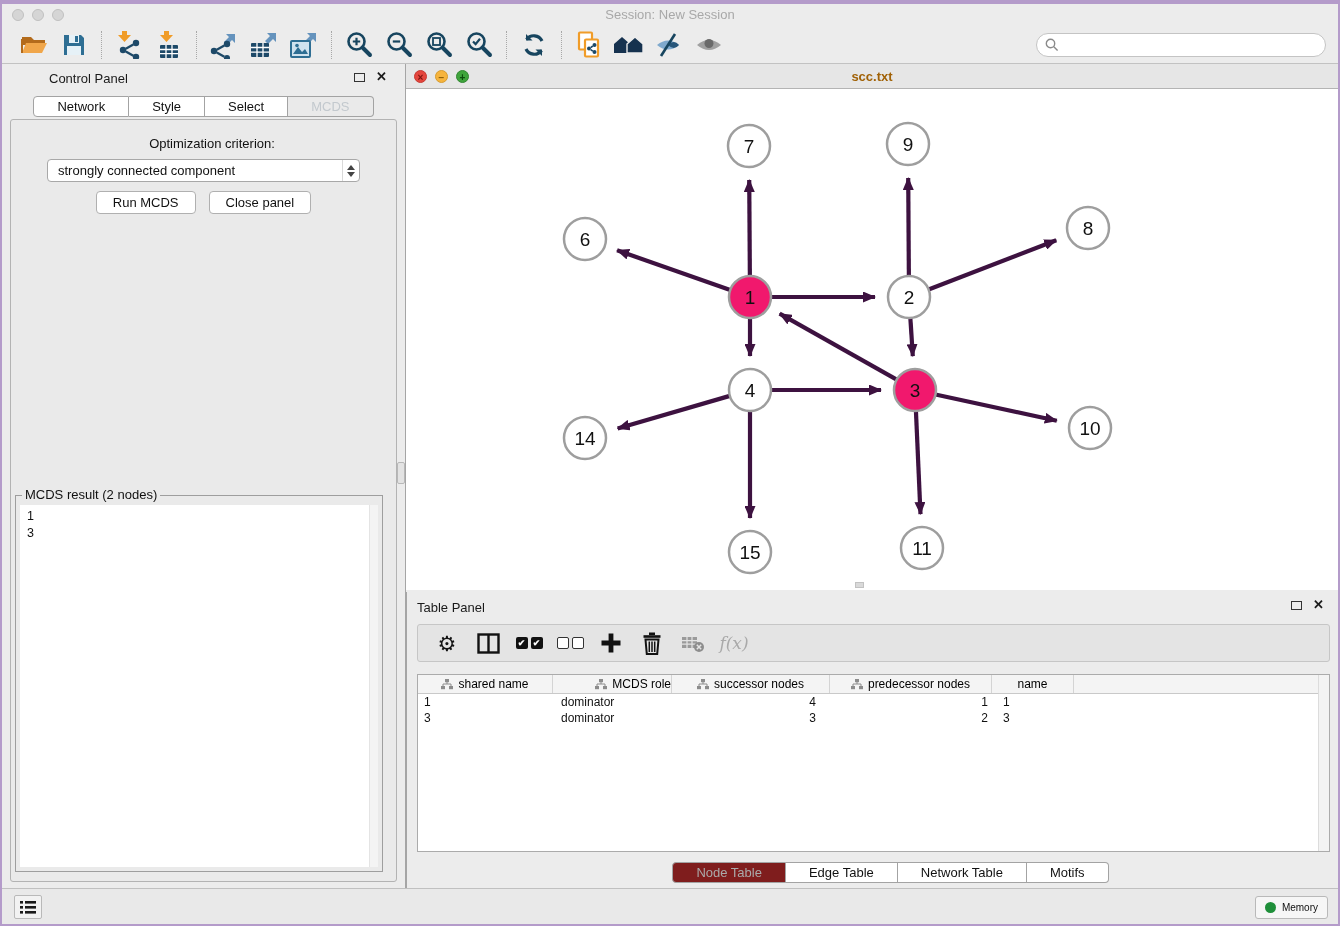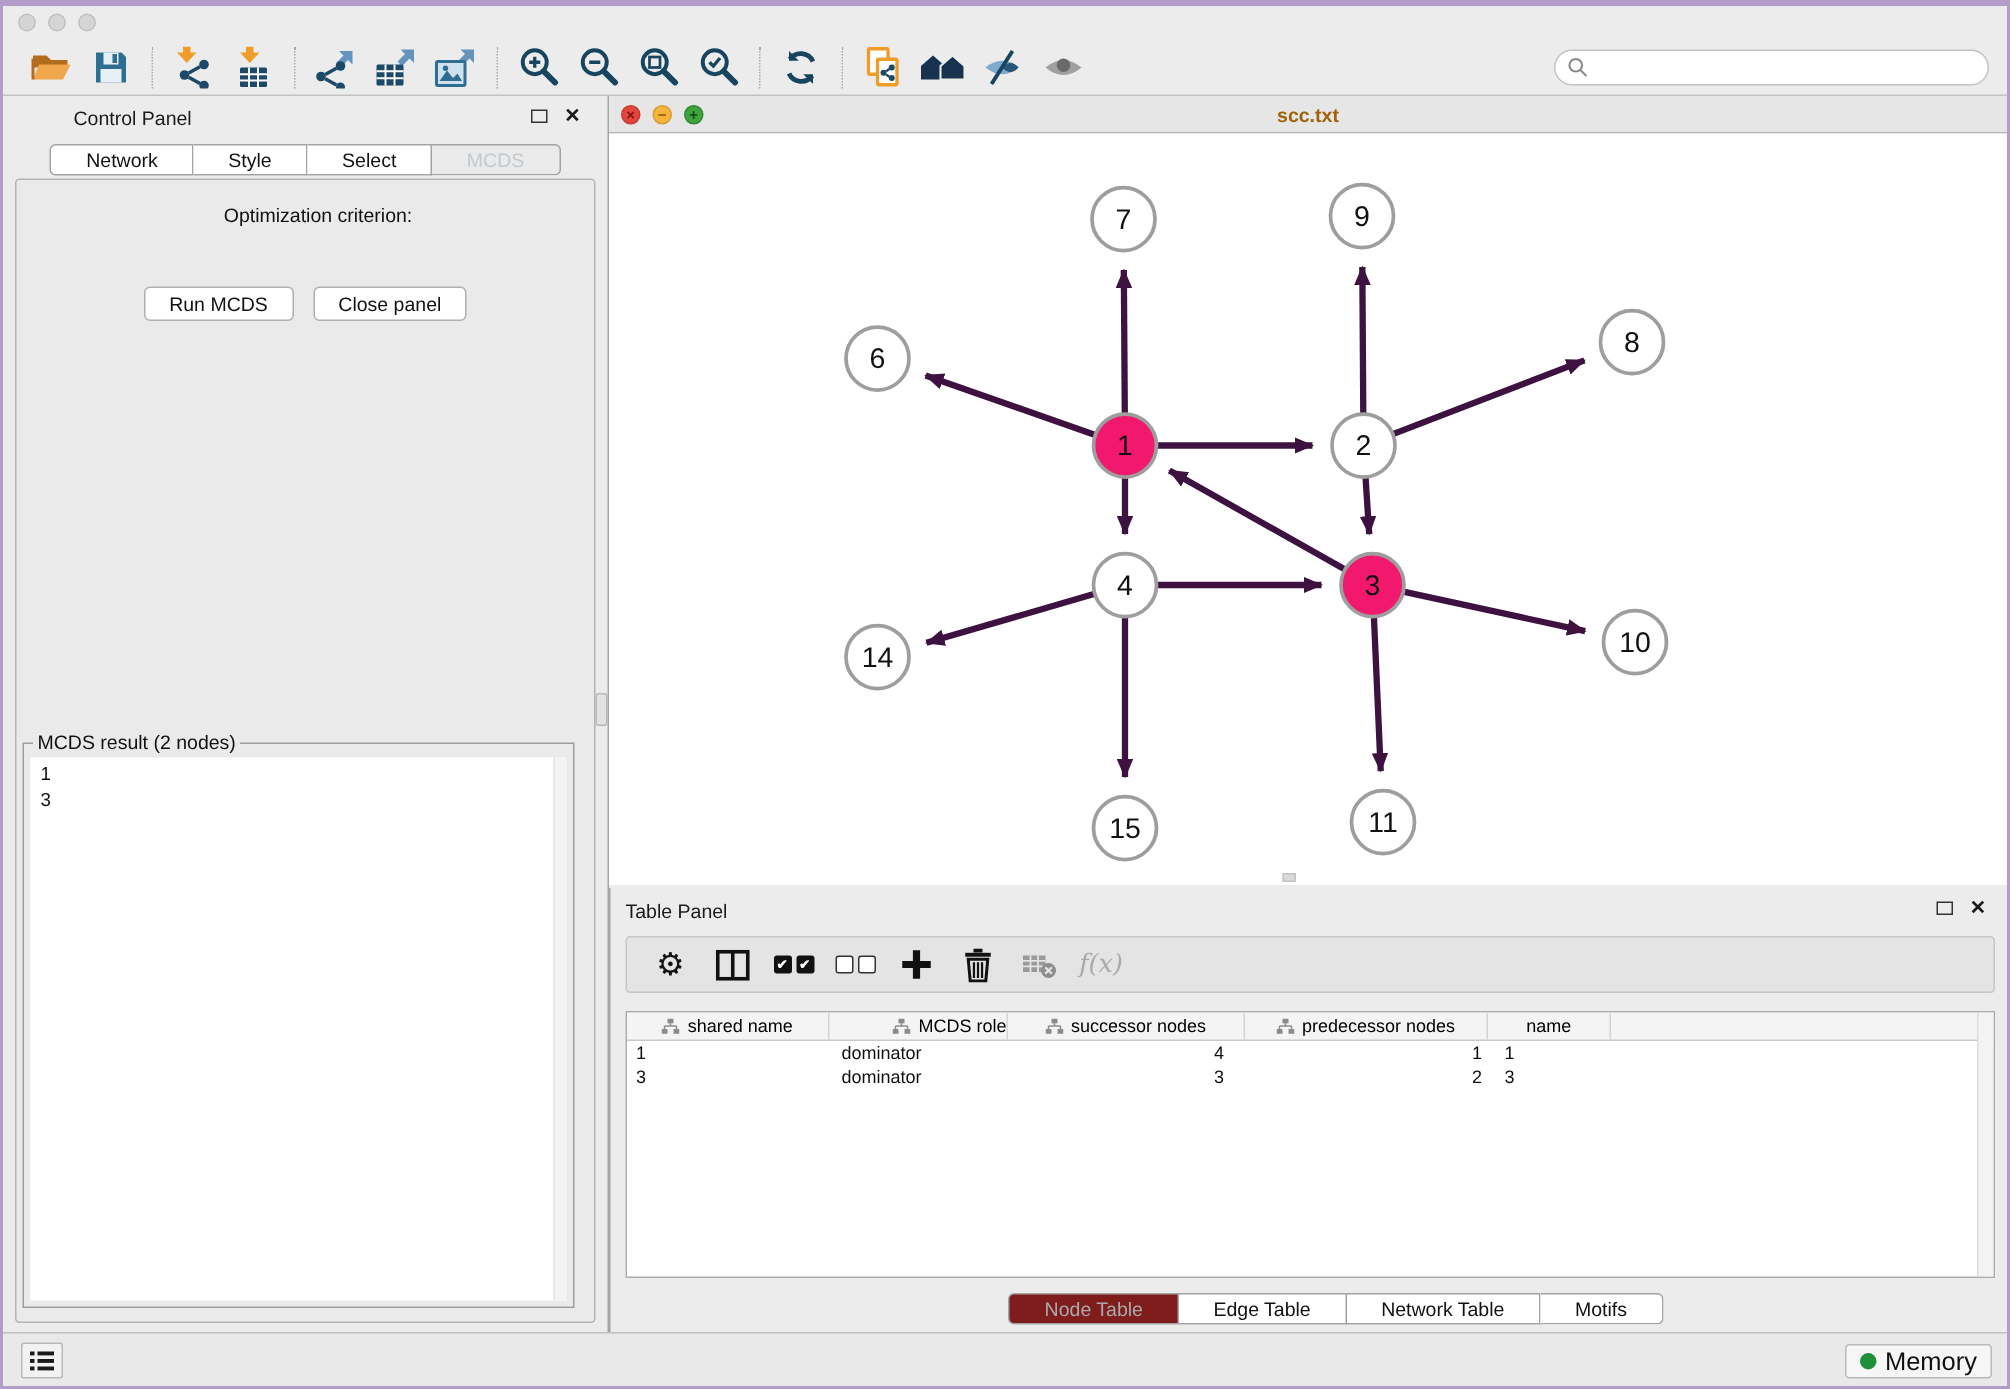--- a/index.html
+++ b/index.html
@@ -112,35 +112,36 @@
   .tab.sel-dim{background:#7f1d1d;color:#aaaaaa;margin-left:36px;}
 
   
   .statusbar{position:absolute;left:2px;right:2px;bottom:2px;height:36px;background:#e9e9e9;
        border-top:1px solid #c0c0c0;}
   .list-btn{position:absolute;left:12px;top:6px;width:28px;height:24px;background:#f2f2f2;
        border:1px solid #b9b9b9;border-radius:2px;display:flex;align-items:center;justify-content:center;}
   .memory-btn{position:absolute;right:10px;top:7px;height:23px;background:#f6f6f6;
        border:1px solid #b9b9b9;border-radius:3px;display:flex;align-items:center;gap:6px;padding:0 9px;}
   .memory-dot{width:11px;height:11px;border-radius:50%;background:#1f8f3a;}
-  .memory-label{font-size:17px;color:#111;}
+  .memory-label{font-size:10px;color:#111;}
 </style>
 </head>
 <body>
 
 <div class="app">
   <div class="frame-top"></div>
   <div class="frame-left"></div>
   <div class="frame-right"></div>
   <div class="frame-bottom"></div>
 
   <div class="titlebar">
     <span class="tl-dot" style="left:10px"></span>
     <span class="tl-dot" style="left:30px"></span>
     <span class="tl-dot" style="left:50px"></span>
+    <div class="title">Session: New Session</div>
   </div>
 
   <div class="toolbar">
     <div class="tbtn">
       <svg width="28" height="24" viewBox="0 0 28 24">
         <path d="M2,4 h9 l3,3 h11 v5 H2 z" fill="#b36b1c"></path>
         <path d="M2,20 L6,10 h21 l-5,10 z" fill="#f0a64a"></path>
         <path d="M2,20 V6" stroke="#b36b1c" stroke-width="2"></path>
       </svg>
     </div>
@@ -278,20 +279,27 @@
       <span class="panel-close" style="right:18px">✕</span>
     </div>
     <div class="cp-tabs">
         <div class="tab">Network</div>
         <div class="tab">Style</div>
         <div class="tab">Select</div>
         <div class="tab dim">MCDS</div>
       </div>
     <div class="cp-box">
       <div class="opt-label">Optimization criterion:</div>
+      <div class="dropdown">
+        <span>strongly connected component</span>
+        <span class="stepper">
+          <span class="up"></span>
+            <span class="down"></span>
+        </span>
+      </div>
       <div class="btn-row">
         <button class="pbtn">Run MCDS</button>
         <button class="pbtn">Close panel</button>
       </div>
       <div class="result-fs">
         <span class="result-legend">MCDS result (2 nodes)</span>
         <div class="result-area">
           <div class="result-lines">1
 3</div>
           <div class="result-scroll"></div>

